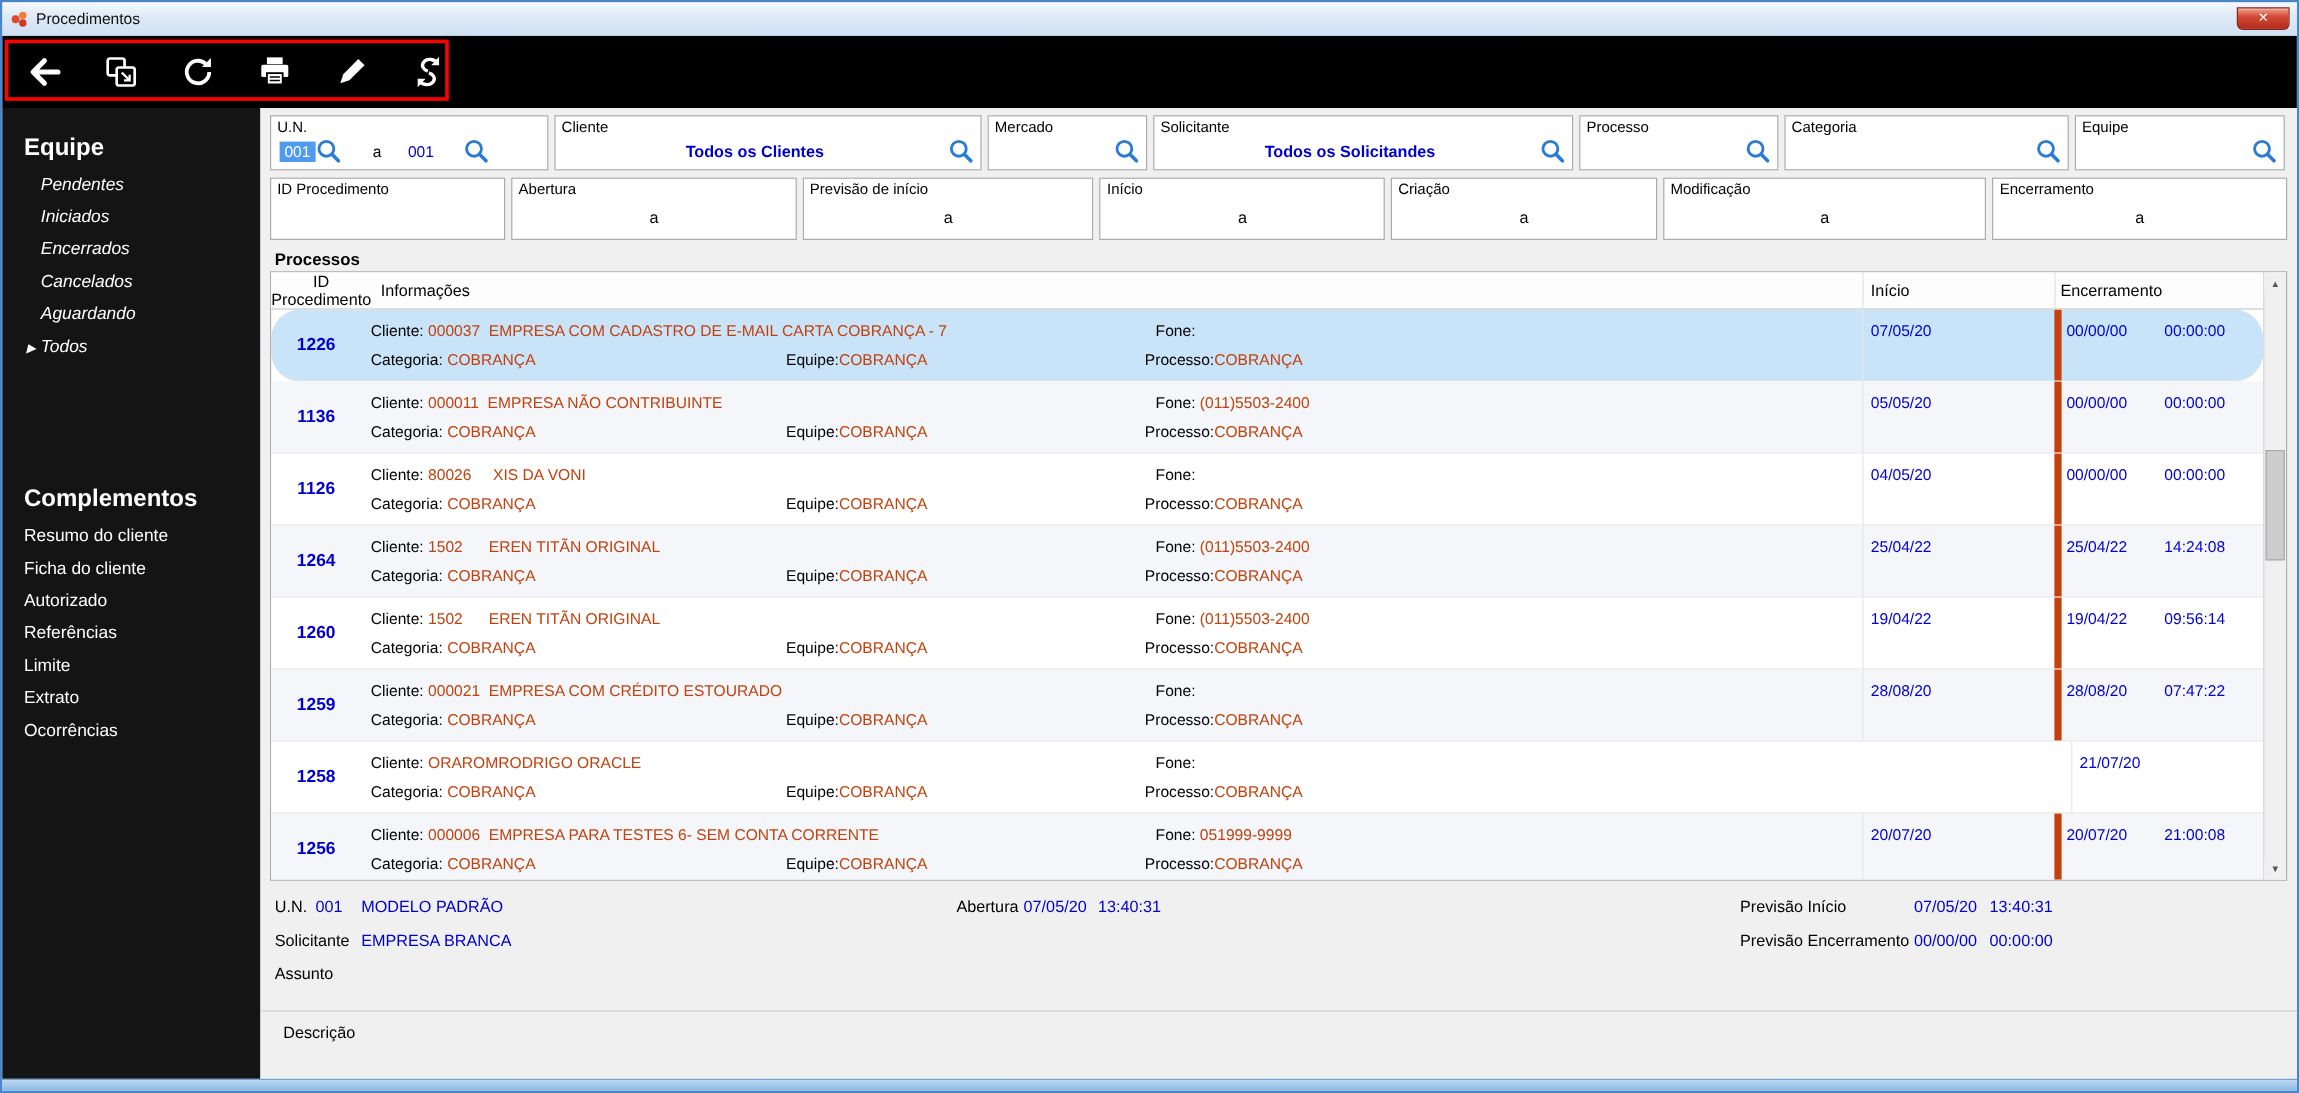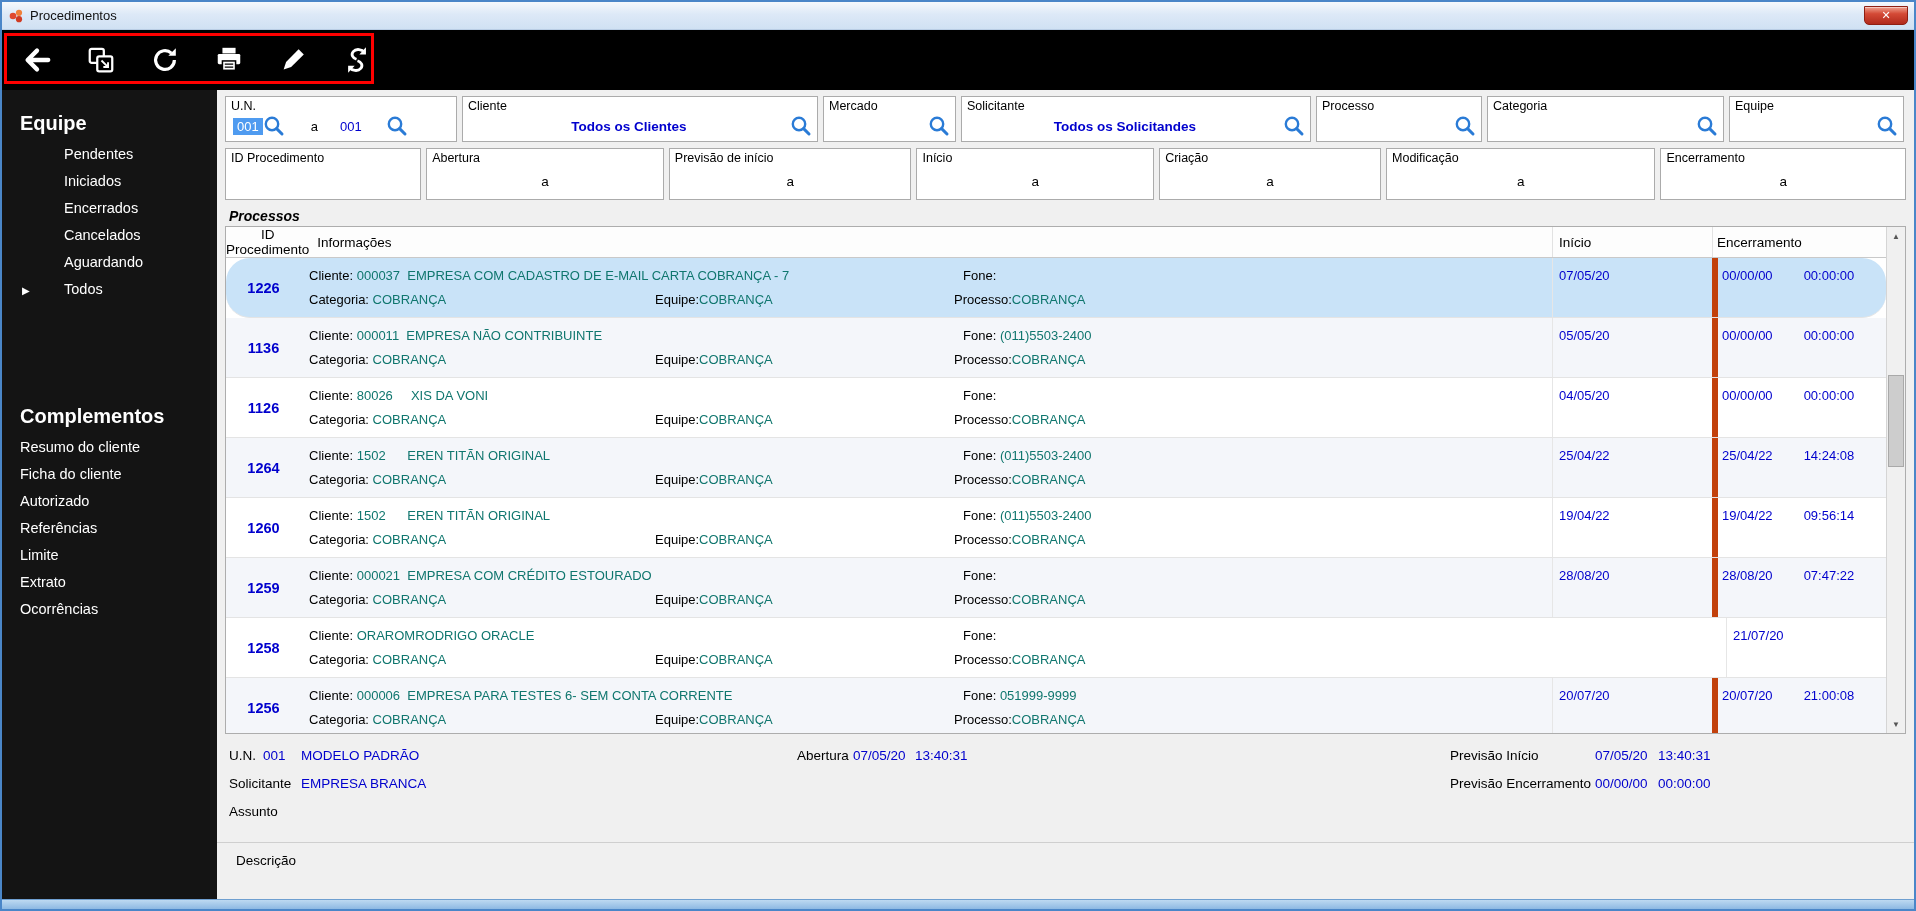--- a/index.html
+++ b/index.html
@@ -20,21 +20,21 @@
   .tool-btn { width: 34px; height: 34px; display: flex; align-items: center; justify-content: center; cursor: pointer; }
   .tool-btn svg { width: 30px; height: 30px; }
 
   
   .body { flex: 1 1 auto; display: flex; min-height: 0; }
 
   
   .sidebar { flex: 0 0 215px; background: #141414; color: #fff; padding-top: 16px; }
   .sb-heading { font-size: 20px; font-weight: bold; padding: 6px 0 6px 18px; }
   .sb-item { font-size: 14.5px; height: 27px; line-height: 27px; cursor: pointer; position: relative; }
-  .sb-item.f { padding-left: 62px; }
+  .sb-item.f { padding-left: 32px; font-style: italic; }
   .sb-item.c { padding-left: 18px; }
   .sb-marker { position: absolute; left: 20px; font-size: 10px; top: 1px; }
   .sb-gap { height: 96px; }
 
   
   .main { flex: 1 1 auto; display: flex; flex-direction: column; background: #f0f0f0; min-width: 0; }
 
   
   .filter-row { display: flex; gap: 5px; padding: 0 8px; margin-top: 6px; }
   .fbox { background: #fff; border: 1px solid #ababab; padding: 2px 5px; position: relative; display: flex; flex-direction: column; }
@@ -46,39 +46,39 @@
   .mag { width: 22px; height: 22px; flex: 0 0 auto; cursor: pointer; }
   .mag svg { width: 22px; height: 22px; }
   .sel-value { background: #4f9bf0; color: #fff; font-size: 13px; padding: 1px 4px; margin-left: 2px; }
   .blue-value { color: #0000cd; font-size: 13px; }
   .range-sep { color: #000; font-size: 13px; }
   .un-sep { margin: 0 22px 0 26px; }
   .un-to { margin-right: 24px; }
   .center-a { flex: 1; text-align: center; color: #000; font-size: 13.5px; }
 
   
-  .section-label { font-weight: bold; font-size: 14px; margin: 8px 4px 2px 12px; font-style: italic; }
+  .section-label { font-weight: bold; font-size: 14px; margin: 8px 4px 2px 12px; }
   .tablebox { margin: 0 8px; height: 508px; background: #fff; border: 1px solid #adadad; display: flex; }
   .tleft { flex: 1 1 auto; display: flex; flex-direction: column; min-width: 0; }
   .thead { flex: 0 0 26px; display: flex; align-items: center; font-size: 13.5px; border-bottom: 1px solid #c9c9c9; background: #fdfdfd; }
   .rows { flex: 1 1 auto; overflow: hidden; }
 
   .col-id { flex: 0 0 75px; text-align: center; }
   .col-info { flex: 1 1 auto; padding-left: 8px; min-width: 0; }
   .col-inicio { flex: 0 0 160px; padding-left: 6px; border-left: 1px solid #e2e2e2; align-self: stretch; display: flex; align-items: center; }
   .col-enc { flex: 0 0 174px; padding-left: 4px; border-left: 1px solid #e2e2e2; align-self: stretch; display: flex; align-items: center; }
 
   .trow { height: 60px; display: flex; border-bottom: 1px solid #e4e4e4; font-size: 13px; background: #fff; cursor: pointer; }
   .trow.alt { background: #f4f6fa; }
   .trow.selected { background: #c9e3f8; border-radius: 24px; }
   .cell-id { flex: 0 0 75px; display: flex; align-items: center; justify-content: center; color: #0000cd; font-weight: bold; font-size: 14.5px; }
   .cell-info { flex: 1 1 auto; padding: 6px 0 0 8px; min-width: 0; }
   .info-line { position: relative; height: 24px; line-height: 24px; white-space: nowrap; }
   .lbl { color: #000; }
-  .val { color: #0f766e; margin-top: 28px; }
+  .val { color: #c2410c; margin-top: 28px; }
   .pre { white-space: pre; }
   .at-equipe { position: absolute; left: 346px; }
   .at-fone { position: absolute; left: 654px; }
   .at-processo { position: absolute; left: 645px; }
   .cell-inicio { flex: 0 0 160px; padding: 6px 0 0 6px; border-left: 1px solid #e6e6e6; color: #0000cd; line-height: 24px; }
   .cell-enc { flex: 0 0 174px; padding: 6px 0 0 4px; border-left: 6px solid #c2410c; color: #0000cd; line-height: 24px; white-space: nowrap; }
   .enc-date { display: inline-block; width: 78px; }
 
   
   .vscroll { flex: 0 0 19px; background: #f0f0f0; border-left: 1px solid #d5d5d5; display: flex; flex-direction: column; }

